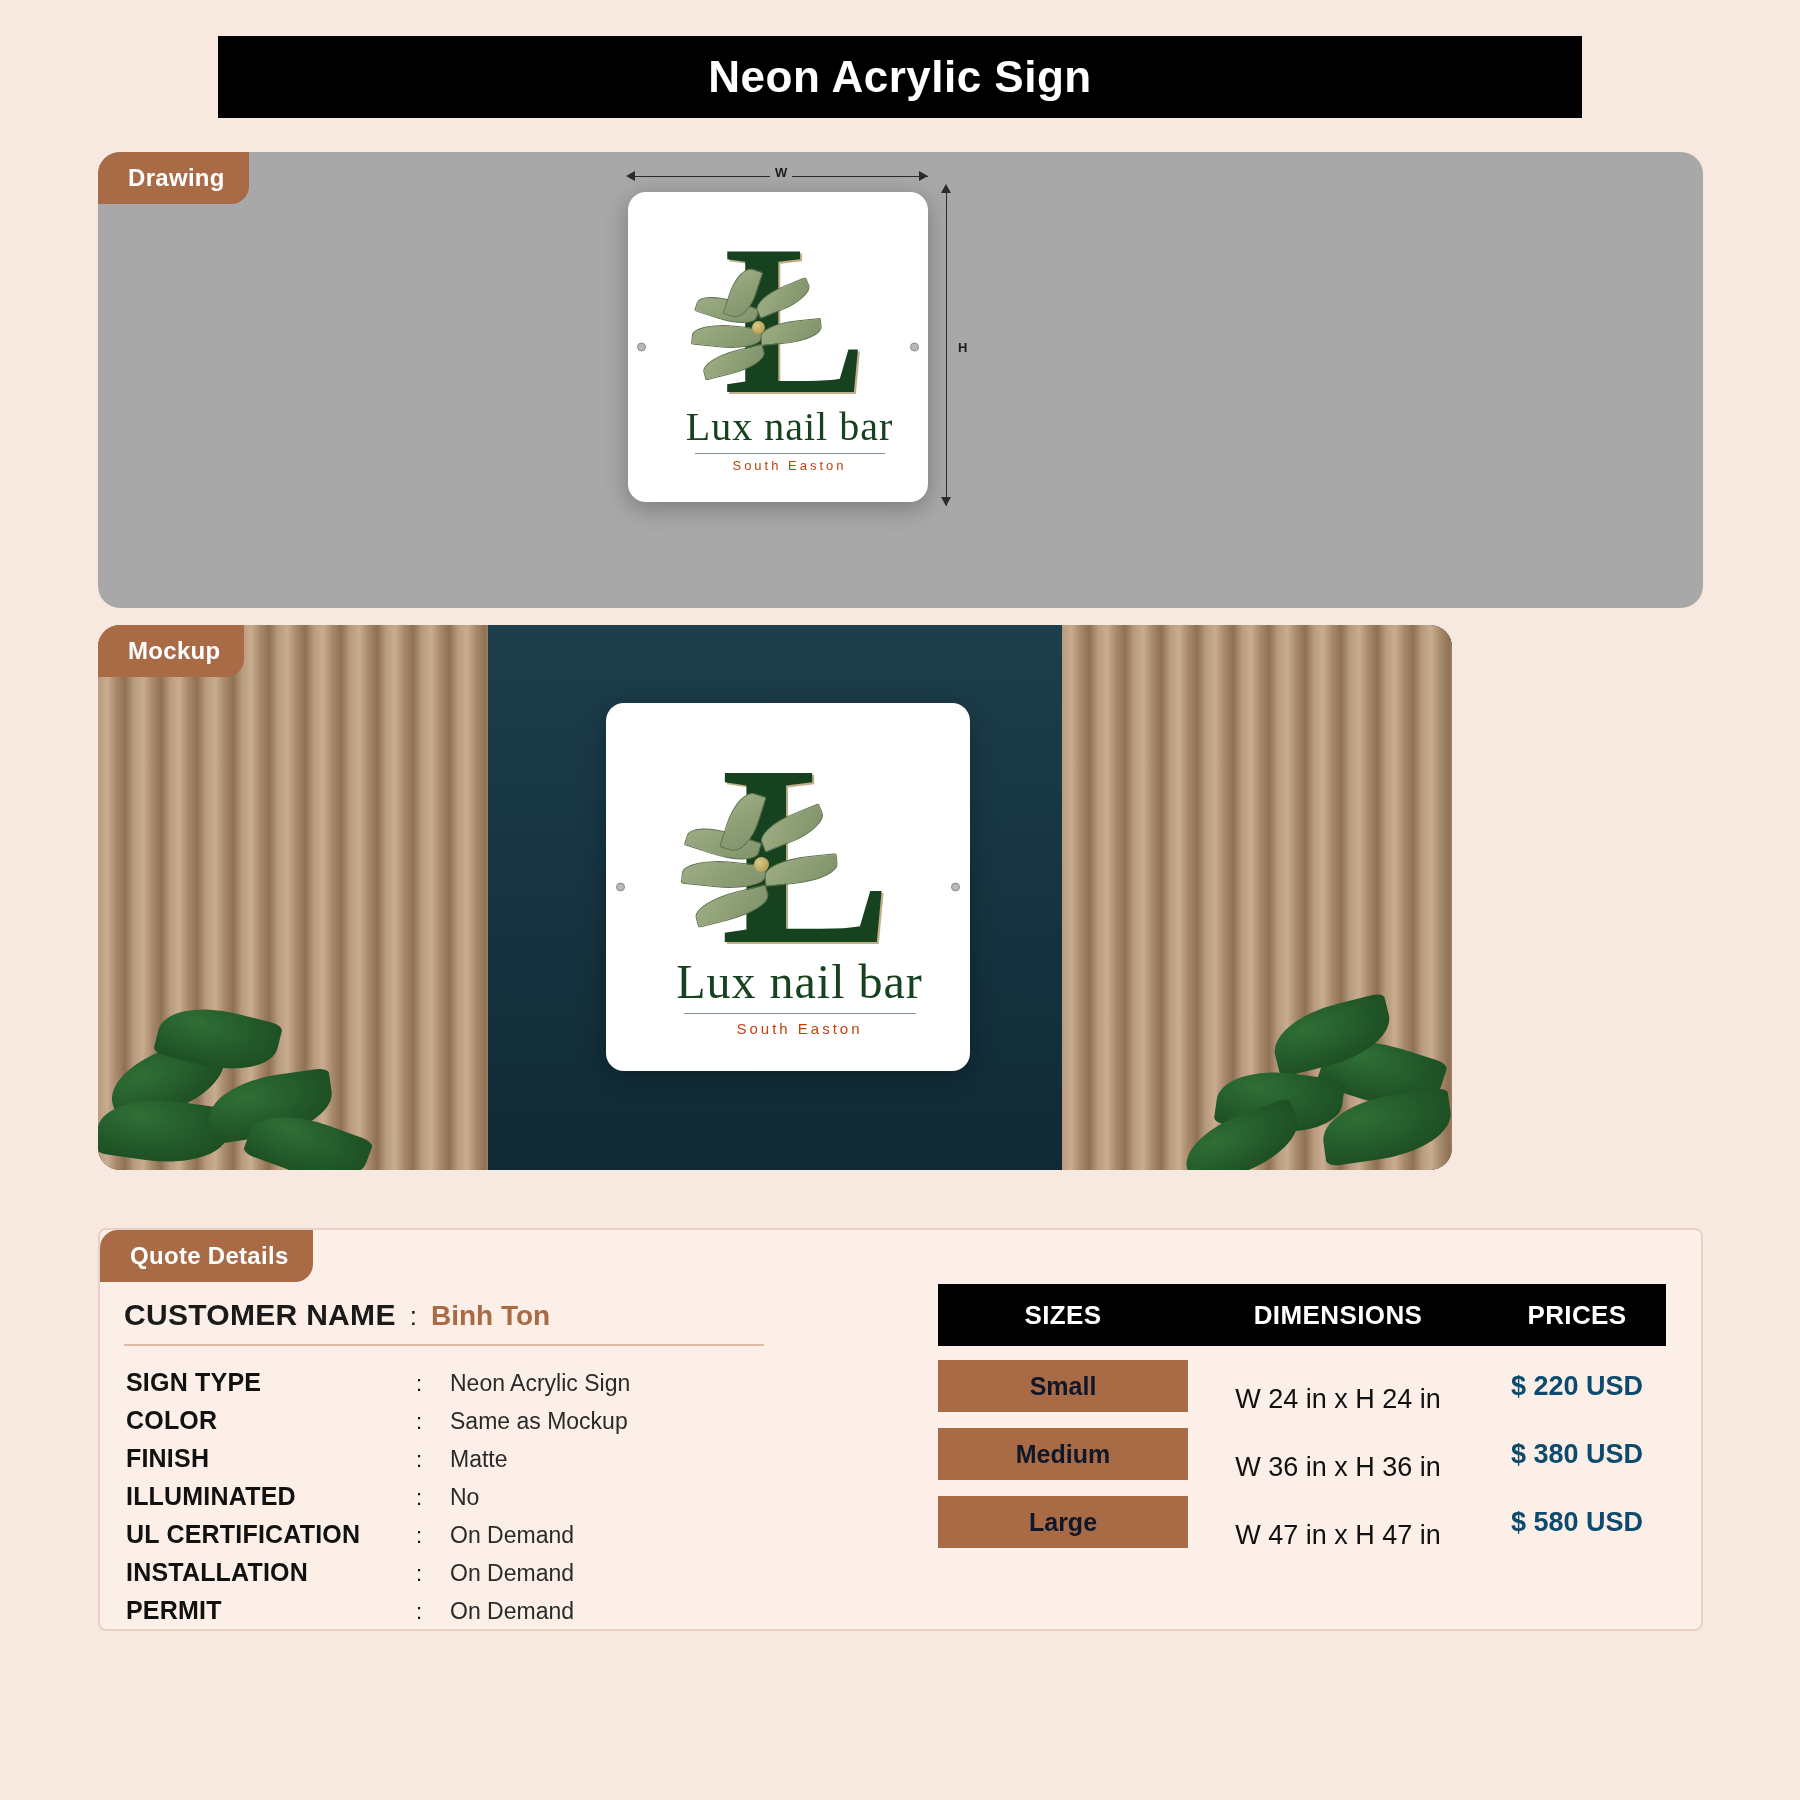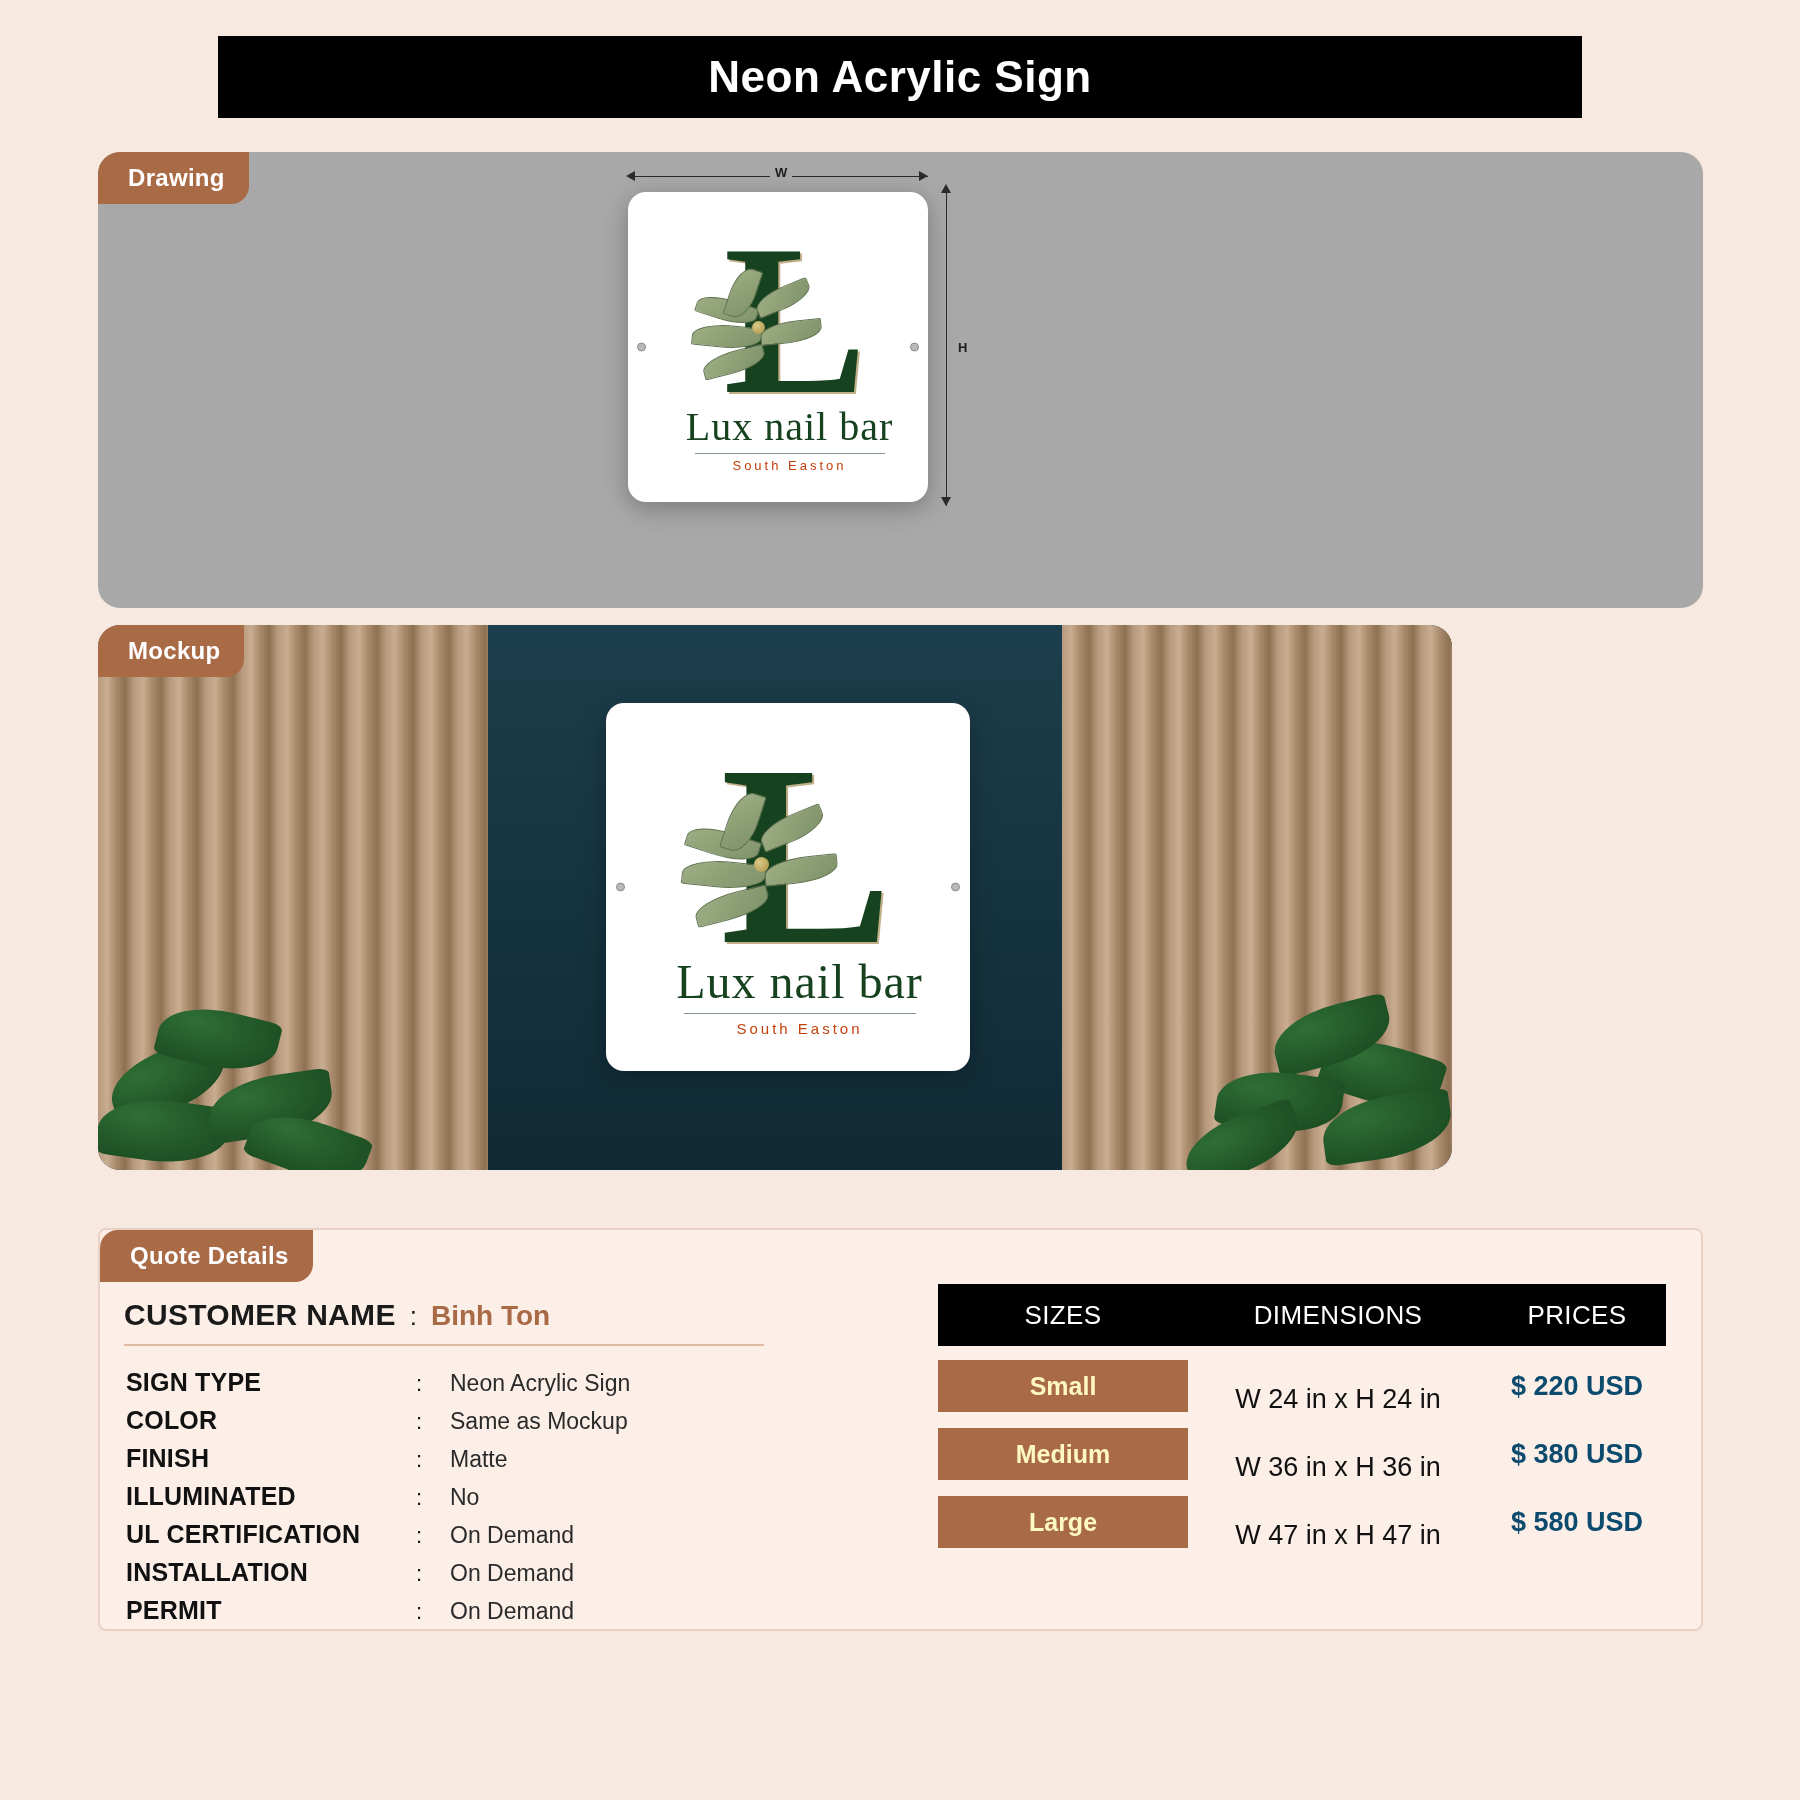--- a/index.html
+++ b/index.html
@@ -277,38 +277,38 @@
   }
   .pt-head {
     display: flex;
     background: #000;
     color: #fff;
     height: 62px;
     align-items: center;
   }
   .pt-head div {
     font-size: 26px;
-    font-weight: normal;
+    font-weight: bold;
     text-align: center;
     letter-spacing: .4px;
   }
   .col-size { width: 250px; }
   .col-dim  { width: 300px; }
   .col-price{ width: 178px; }
 
   .pt-row {
     display: flex;
     align-items: center;
     height: 56px;
     margin-top: 12px;
   }
   .pt-size {
     width: 250px;
     background: #a96a46;
-    color: #fef9c3;
+    color: #0f172a;
     font-size: 25px;
     font-weight: bold;
     height: 52px;
     display: flex;
     align-items: center;
     justify-content: center;
   }
   .pt-dim {
     width: 300px;
     text-align: center;

